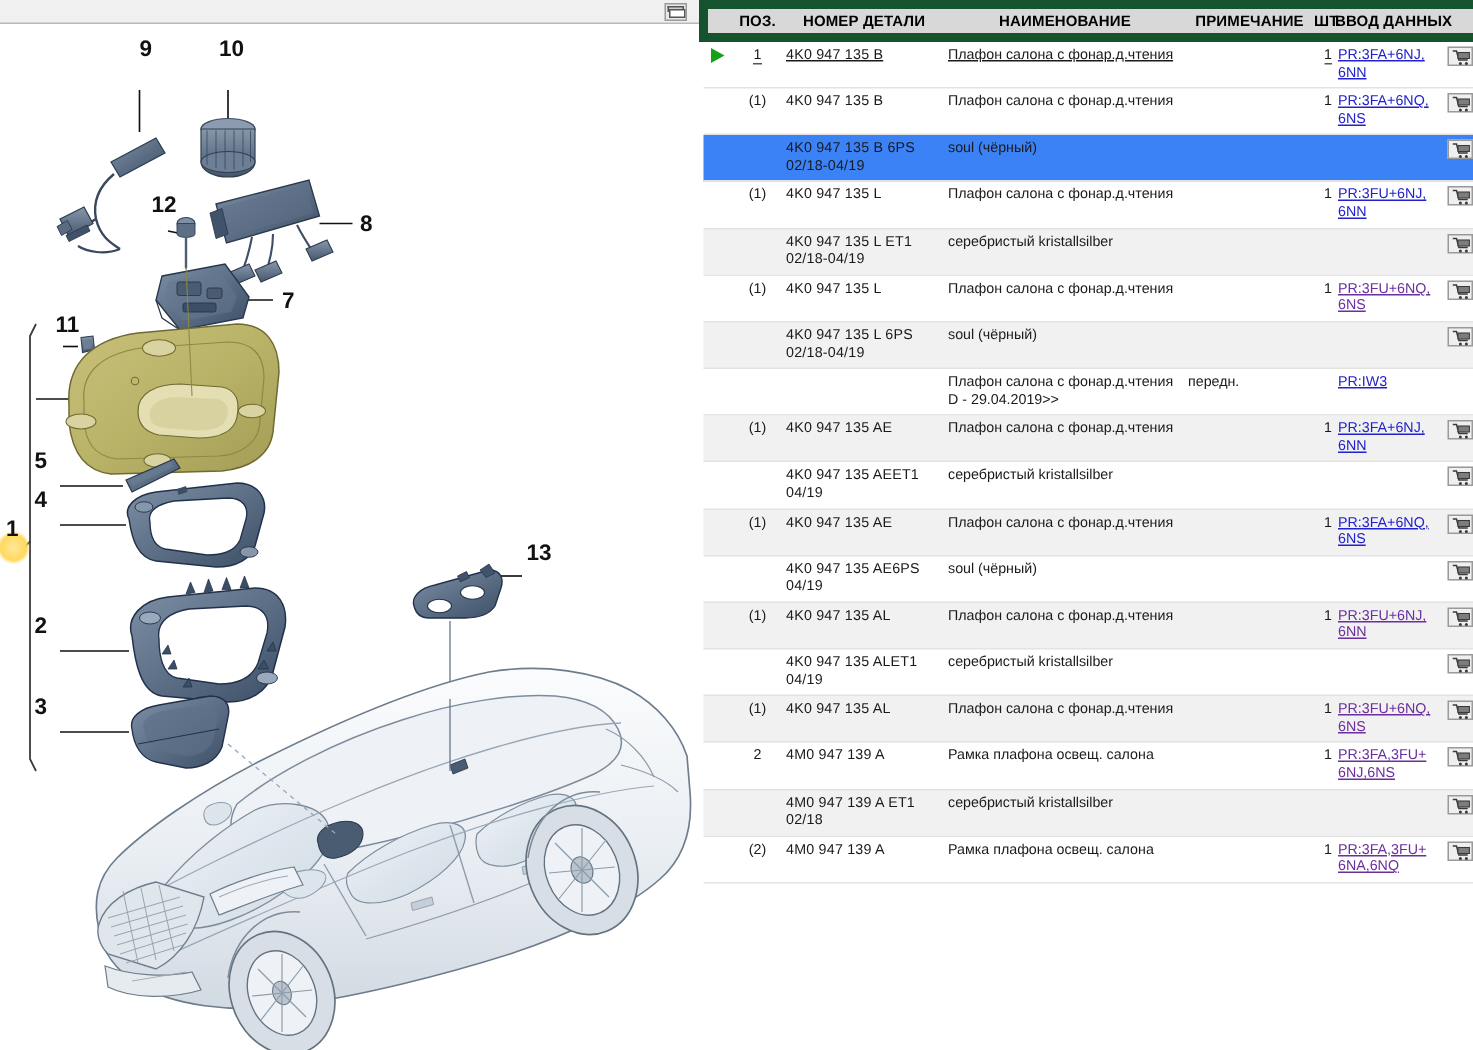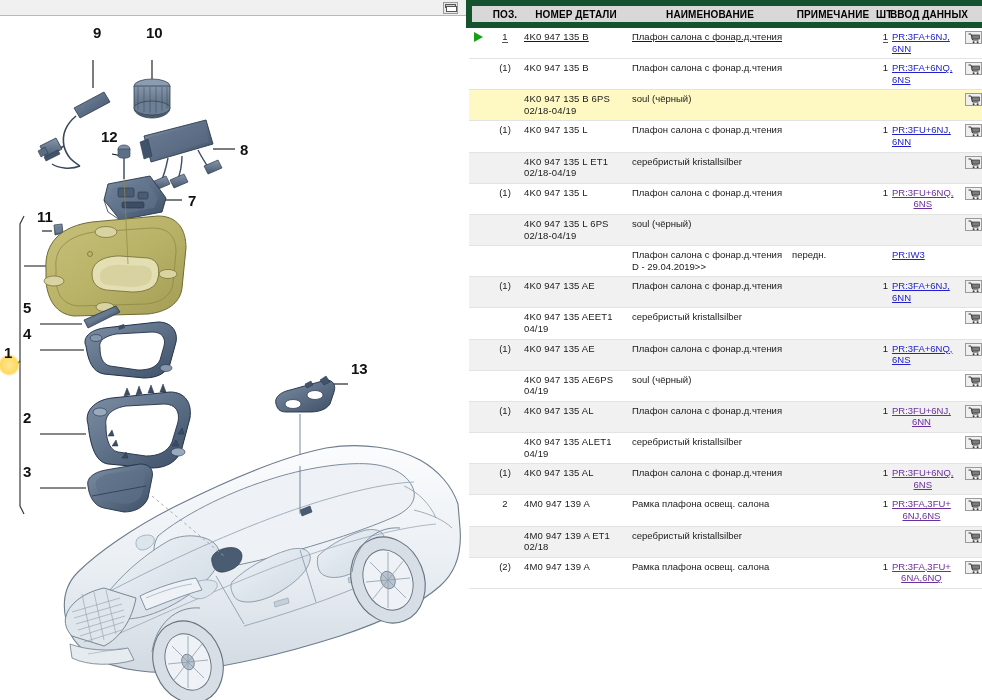--- a/index.html
+++ b/index.html
@@ -51,34 +51,34 @@
   thead th.c-qty{width:14px;}
   thead th.c-data{width:66px;text-align:left;}
   thead th.c-cart{width:32px;border-right:1px solid #000;}
 
   table.parts td{
     padding:3px 2px 4px 2px;vertical-align:top;line-height:1.22;
     border-bottom:1px solid #e3e3e3;font-size:9.5px;color:#1a1a1a;
   }
   tr.r-odd td{background:#ffffff;}
   tr.r-even td{background:#f1f1f1;}
-  tr.r-sel td{background:#fef9c3;}
+  tr.r-sel td{background:#3b82f6;}
 
   td.c-flag{width:16px;text-align:center;padding-top:2px;}
   td.c-pos{width:34px;text-align:center;font-size:9.5px;}
   td.c-num{width:108px;white-space:pre-line;font-size:9.5px;letter-spacing:.15px;padding-left:4px;}
   td.c-name{width:160px;white-space:pre-line;padding-left:4px;}
   td.c-note{width:86px;}
   td.c-qty{width:14px;text-align:right;}
   td.c-data{width:66px;padding-left:4px;line-height:1.18;}
   td.c-cart{width:32px;text-align:center;padding-top:2px;}
 
   .lnk{color:#2222cc;text-decoration:underline;cursor:pointer;font-size:9.5px;
        display:inline-block;word-break:break-all;}
-  .lnk.visited{color:#6b2f9e;text-align:center;}
+  .lnk.visited{color:#6b2f9e;}
 
   .flag-tri{display:inline-block;width:0;height:0;margin-top:1px;
             border-top:5px solid transparent;border-bottom:5px solid transparent;
             border-left:9px solid #16a016;}
   .pos-underline{border-bottom:1px solid #555;}
 
   .cart{
     display:inline-block;width:17px;height:13px;border:1px solid #9a9a9a;
     background:#efefef;box-sizing:border-box;cursor:pointer;position:relative;
   }

